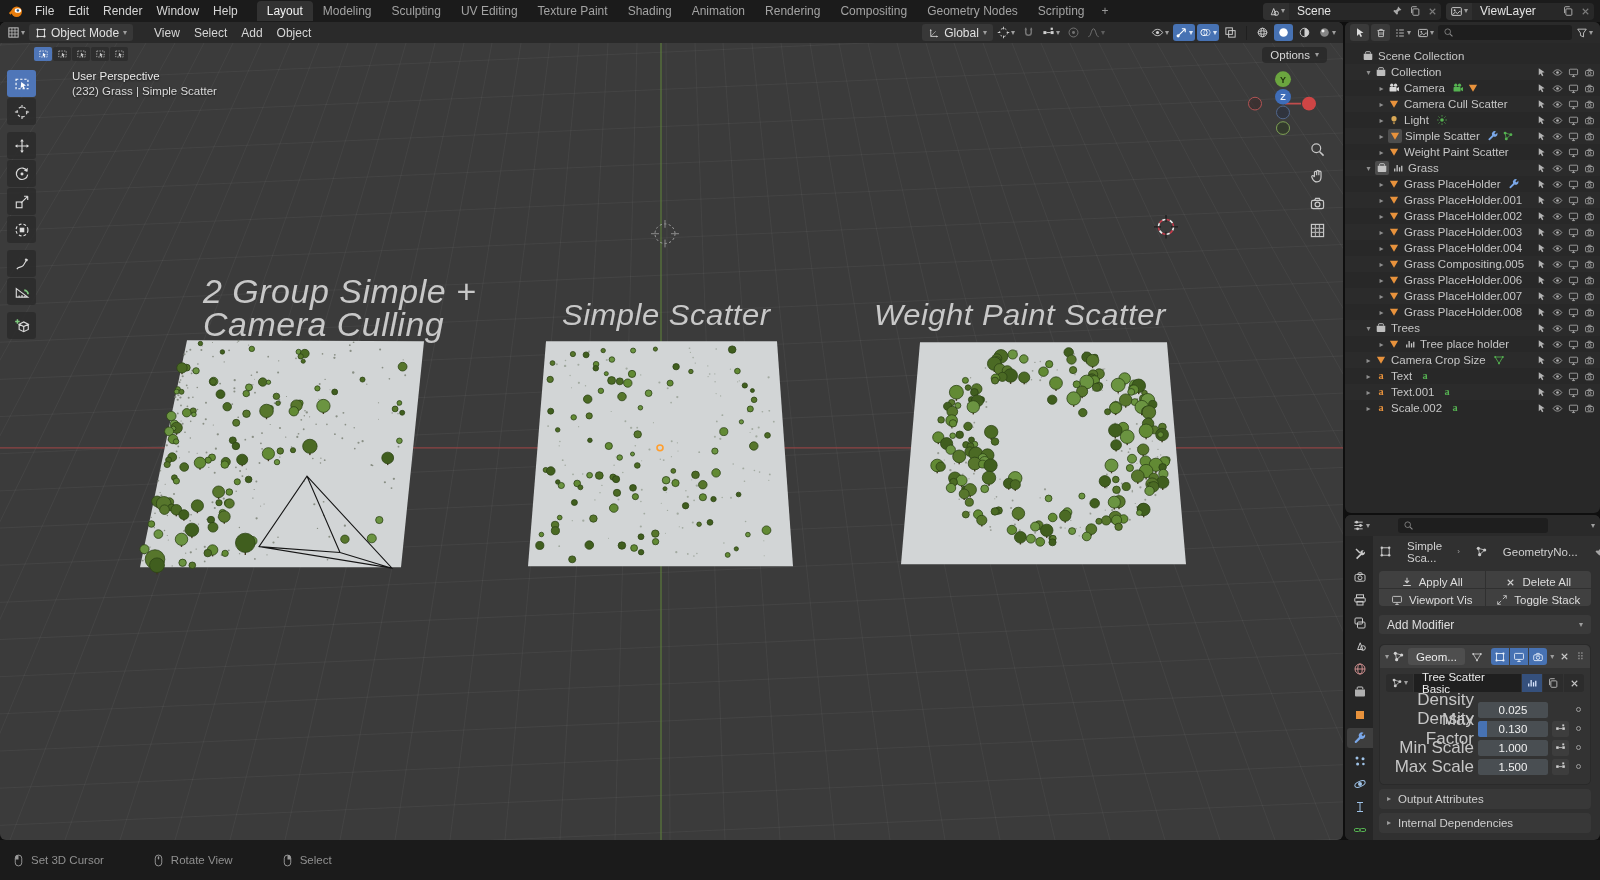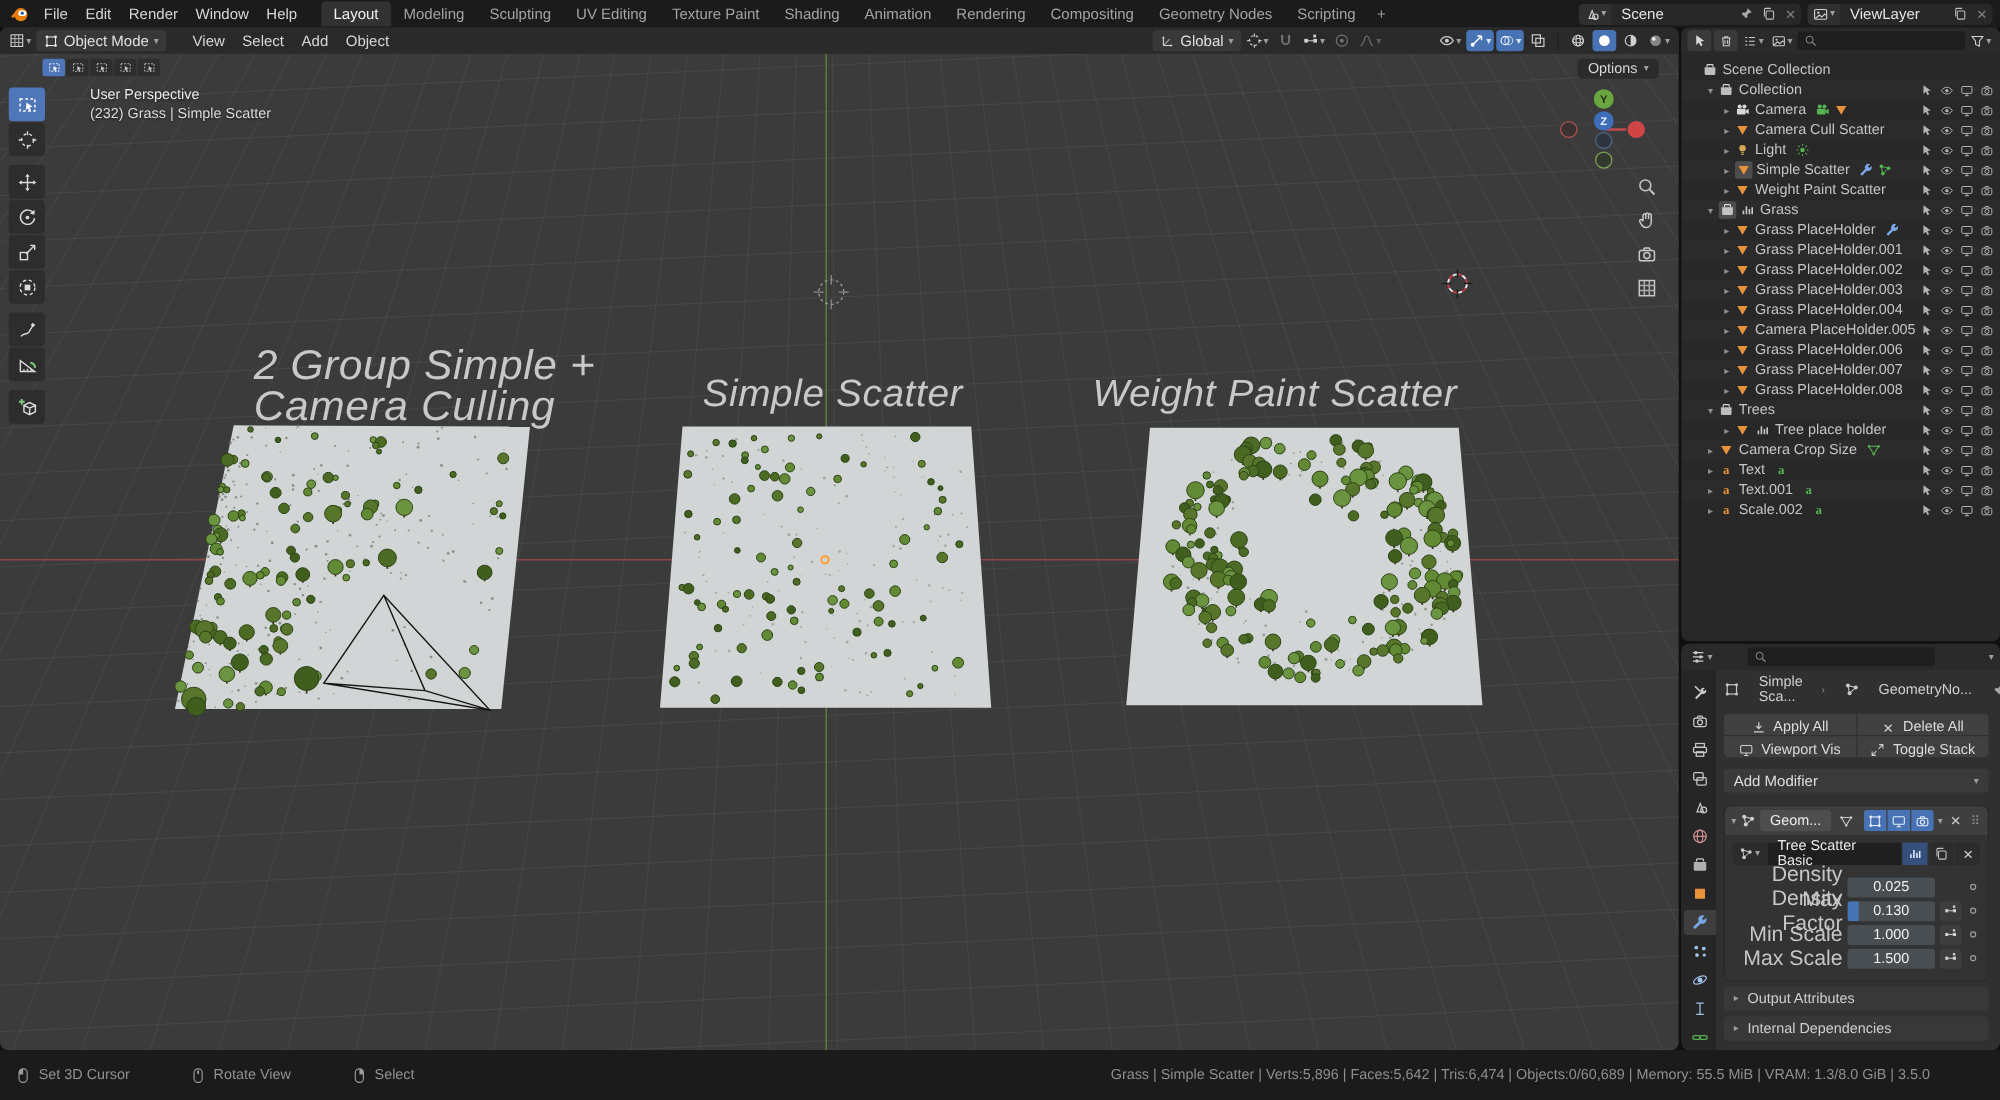--- a/index.html
+++ b/index.html
@@ -2191,21 +2191,21 @@
                 </span>
               </span>
             </div>
             <div class="ol-row" style="padding-left:30px">
               <span class="ol-exp">▸</span>
               <span class="ol-ic">
                 <svg class="ic" width="12" height="12" viewBox="0 0 14 14" style="color:#e8923c">
                   <use href="#s-tri"></use>
                 </svg>
               </span>
-              <span class="ol-label">Camera PlaceHolder.005</span>
+              <span class="ol-label">Grass Compositing.005</span>
               <span class="ol-togs">
                 <span>
                   <svg class="ic" width="11" height="11" viewBox="0 0 14 14" style="color:#b3b3b3">
                     <use href="#s-pointer"></use>
                   </svg>
                 </span>
                 <span>
                   <svg class="ic" width="11" height="11" viewBox="0 0 14 14" style="color:#b3b3b3">
                     <use href="#s-eye"></use>
                   </svg>
@@ -2799,15 +2799,14 @@
           </svg>
           <span>Rotate View</span>
         </span>
         <span class="sb-hint">
           <svg class="ic" width="13" height="13" viewBox="0 0 14 14" style="color:#9a9a9a">
             <use href="#s-mouse-r"></use>
           </svg>
           <span>Select</span>
         </span>
       </div>
-    <div class="sb-stats">Grass | Simple Scatter | Verts:5,896 | Faces:5,642 | Tris:6,474 | Objects:0/60,689 | Memory: 55.5 MiB | VRAM: 1.3/8.0 GiB | 3.5.0</div>
   </div>
 </div>
 
 </body></html>

